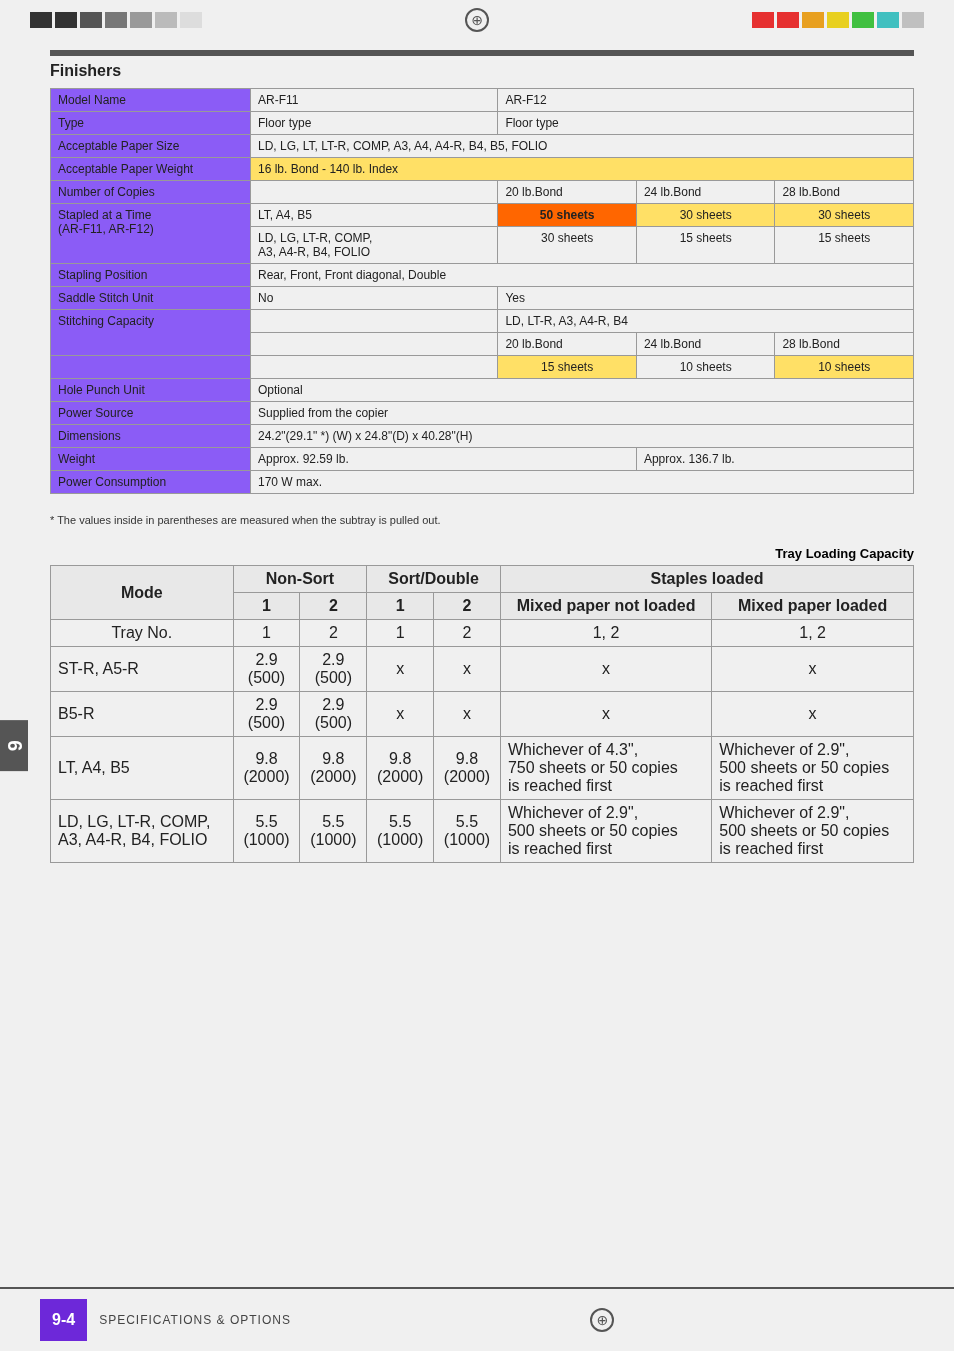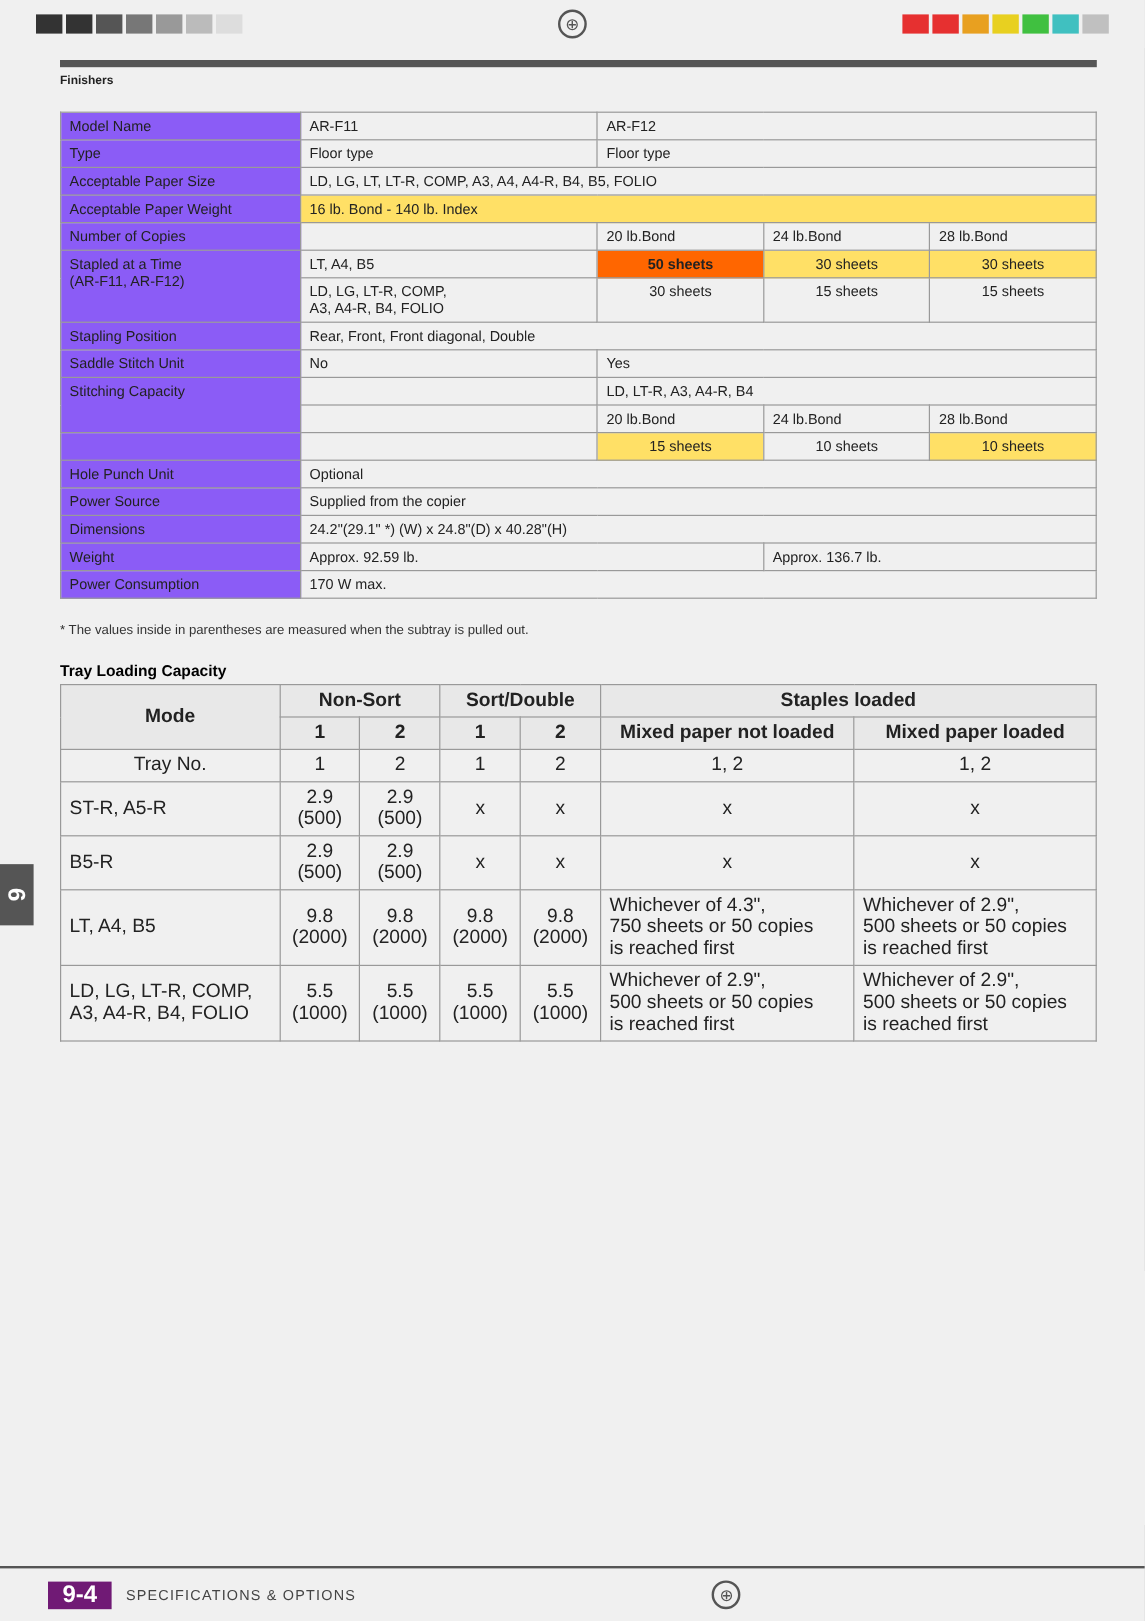--- a/index.html
+++ b/index.html
@@ -78,22 +78,22 @@
     }
 
     
     .section-header-bar {
       background: #555;
       height: 6px;
       margin-bottom: 6px;
     }
     .section-label {
       font-weight: bold;
-      font-size: 10px;
-      margin-bottom: 20px;
+      font-size: 16px;
+      margin-bottom: 8px;
       color: #222;
     }
 
     
     table.main-table {
       width: 100%;
       border-collapse: collapse;
       font-size: 12px;
       margin-bottom: 20px;
     }
@@ -125,20 +125,21 @@
       color: #333;
       margin-bottom: 20px;
     }
 
     
     .tray-header-row {
       display: flex;
       justify-content: space-between;
       align-items: flex-end;
       margin-bottom: 4px;
+      flex-direction: column;
     }
     .tray-label {
       font-weight: bold;
       font-size: 13px;
     }
     .tray-units {
       font-size: 11px;
       color: #333;
       text-align: right;
     }
@@ -169,25 +170,25 @@
       position: absolute;
       bottom: 0;
       left: 0;
       right: 0;
       display: flex;
       align-items: center;
       padding: 10px 40px;
       border-top: 2px solid #555;
     }
     .page-num-box {
-      background: #701a75;
+      background: #6d28d9;
       color: #fff;
-      font-size: 20px;
-      font-weight: bold;
-      padding: 0 12px;
+      font-size: 16px;
+      font-weight: bold;
+      padding: 12px 12px;
       margin-right: 12px;
     }
     .bottom-text {
       font-size: 12px;
       color: #444;
       letter-spacing: 1px;
     }
     .bottom-compass {
       flex: 1;
       display: flex;

